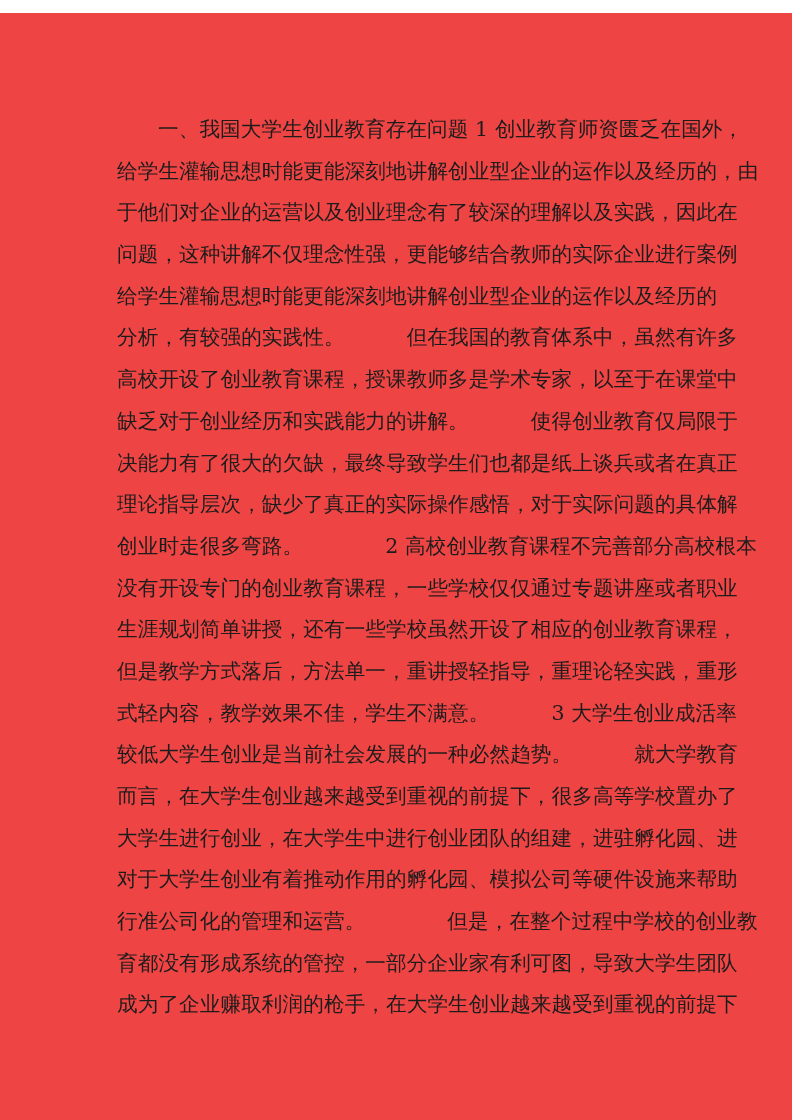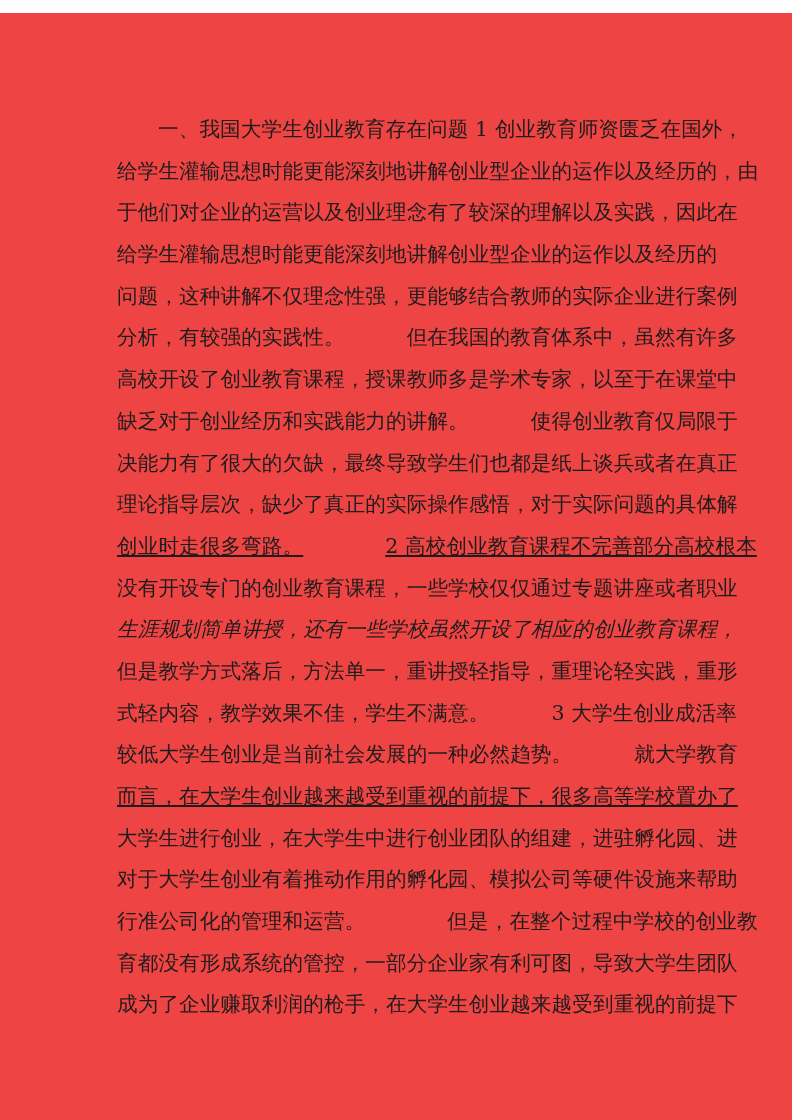--- a/index.html
+++ b/index.html
@@ -57,33 +57,33 @@
   }
 </style>
 </head>
 <body>
 
 <div class="page">
   <div class="doc-body">
       <div class="doc-line justify" style="display: block;"><span style="display: inline-block; width: 100%; text-align: justify; text-align-last: justify;"><span class="indent"></span><span>一、我国大学生创业教育存在问题 1 创业教育师资匮乏在国外，</span></span></div>
       <div class="doc-line justify" style="display: block;"><span style="display: inline-block; width: 100%; text-align: justify; text-align-last: justify;"><span>给学生灌输思想时能更能深刻地讲解创业型企业的运作以及经历的，由</span></span></div>
       <div class="doc-line justify" style="display: block;"><span style="display: inline-block; width: 100%; text-align: justify; text-align-last: justify;"><span>于他们对企业的运营以及创业理念有了较深的理解以及实践，因此在</span></span></div>
+      <div class="doc-line justify" style="display: block;"><span style="display: inline-block; width: 100%; text-align: justify; text-align-last: justify;"><span>问题，这种讲解不仅理念性强，更能够结合教师的实际企业进行案例</span></span></div>
       <div class="doc-line justify" style="display: block;"><span style="display: inline-block; width: 100%; text-align: justify; text-align-last: justify;"><span>给学生灌输思想时能更能深刻地讲解创业型企业的运作以及经历的</span></span></div>
-      <div class="doc-line justify" style="display: block;"><span style="display: inline-block; width: 100%; text-align: justify; text-align-last: justify;"><span>问题，这种讲解不仅理念性强，更能够结合教师的实际企业进行案例</span></span></div>
       <div class="doc-line justify" style="display: block;"><span style="display: inline-block; width: 100%; text-align: justify; text-align-last: justify;"><span>分析，有较强的实践性。</span><span class="gap3"></span><span>但在我国的教育体系中，虽然有许多</span></span></div>
       <div class="doc-line justify" style="display: block;"><span style="display: inline-block; width: 100%; text-align: justify; text-align-last: justify;"><span>高校开设了创业教育课程，授课教师多是学术专家，以至于在课堂中</span></span></div>
       <div class="doc-line justify" style="display: block;"><span style="display: inline-block; width: 100%; text-align: justify; text-align-last: justify;"><span>缺乏对于创业经历和实践能力的讲解。</span><span class="gap3"></span><span>使得创业教育仅局限于</span></span></div>
       <div class="doc-line justify" style="display: block;"><span style="display: inline-block; width: 100%; text-align: justify; text-align-last: justify;"><span>决能力有了很大的欠缺，最终导致学生们也都是纸上谈兵或者在真正</span></span></div>
       <div class="doc-line justify" style="display: block;"><span style="display: inline-block; width: 100%; text-align: justify; text-align-last: justify;"><span>理论指导层次，缺少了真正的实际操作感悟，对于实际问题的具体解</span></span></div>
-      <div class="doc-line justify" style="display: block;"><span style="display: inline-block; width: 100%; text-align: justify; text-align-last: justify; text-decoration: underline;"><span>创业时走很多弯路。</span><span class="gap4"></span><span>2 高校创业教育课程不完善部分高校根本</span></span></div>
+      <div class="doc-line justify" style="display: block;"><span style="display: inline-block; width: 100%; text-align: justify; text-align-last: justify;"><span>创业时走很多弯路。</span><span class="gap4"></span><span>2 高校创业教育课程不完善部分高校根本</span></span></div>
       <div class="doc-line justify" style="display: block;"><span style="display: inline-block; width: 100%; text-align: justify; text-align-last: justify;"><span>没有开设专门的创业教育课程，一些学校仅仅通过专题讲座或者职业</span></span></div>
-      <div class="doc-line justify" style="display: block;"><span style="display: inline-block; width: 100%; text-align: justify; text-align-last: justify; font-style: italic;"><span>生涯规划简单讲授，还有一些学校虽然开设了相应的创业教育课程，</span></span></div>
+      <div class="doc-line justify" style="display: block;"><span style="display: inline-block; width: 100%; text-align: justify; text-align-last: justify;"><span>生涯规划简单讲授，还有一些学校虽然开设了相应的创业教育课程，</span></span></div>
       <div class="doc-line justify" style="display: block;"><span style="display: inline-block; width: 100%; text-align: justify; text-align-last: justify;"><span>但是教学方式落后，方法单一，重讲授轻指导，重理论轻实践，重形</span></span></div>
       <div class="doc-line justify" style="display: block;"><span style="display: inline-block; width: 100%; text-align: justify; text-align-last: justify;"><span>式轻内容，教学效果不佳，学生不满意。</span><span class="gap3"></span><span>3 大学生创业成活率</span></span></div>
       <div class="doc-line justify" style="display: block;"><span style="display: inline-block; width: 100%; text-align: justify; text-align-last: justify;"><span>较低大学生创业是当前社会发展的一种必然趋势。</span><span class="gap3"></span><span>就大学教育</span></span></div>
-      <div class="doc-line justify" style="display: block;"><span style="display: inline-block; width: 100%; text-align: justify; text-align-last: justify; text-decoration: underline;"><span>而言，在大学生创业越来越受到重视的前提下，很多高等学校置办了</span></span></div>
+      <div class="doc-line justify" style="display: block;"><span style="display: inline-block; width: 100%; text-align: justify; text-align-last: justify;"><span>而言，在大学生创业越来越受到重视的前提下，很多高等学校置办了</span></span></div>
       <div class="doc-line justify" style="display: block;"><span style="display: inline-block; width: 100%; text-align: justify; text-align-last: justify;"><span>大学生进行创业，在大学生中进行创业团队的组建，进驻孵化园、进</span></span></div>
       <div class="doc-line justify" style="display: block;"><span style="display: inline-block; width: 100%; text-align: justify; text-align-last: justify;"><span>对于大学生创业有着推动作用的孵化园、模拟公司等硬件设施来帮助</span></span></div>
       <div class="doc-line justify" style="display: block;"><span style="display: inline-block; width: 100%; text-align: justify; text-align-last: justify;"><span>行准公司化的管理和运营。</span><span class="gap4"></span><span>但是，在整个过程中学校的创业教</span></span></div>
       <div class="doc-line justify" style="display: block;"><span style="display: inline-block; width: 100%; text-align: justify; text-align-last: justify;"><span>育都没有形成系统的管控，一部分企业家有利可图，导致大学生团队</span></span></div>
       <div class="doc-line justify" style="display: block;"><span><span>成为了企业赚取利润的枪手，在大学生创业越来越受到重视的前提下</span></span></div>
     </div>
 </div>
 
 </body></html>

